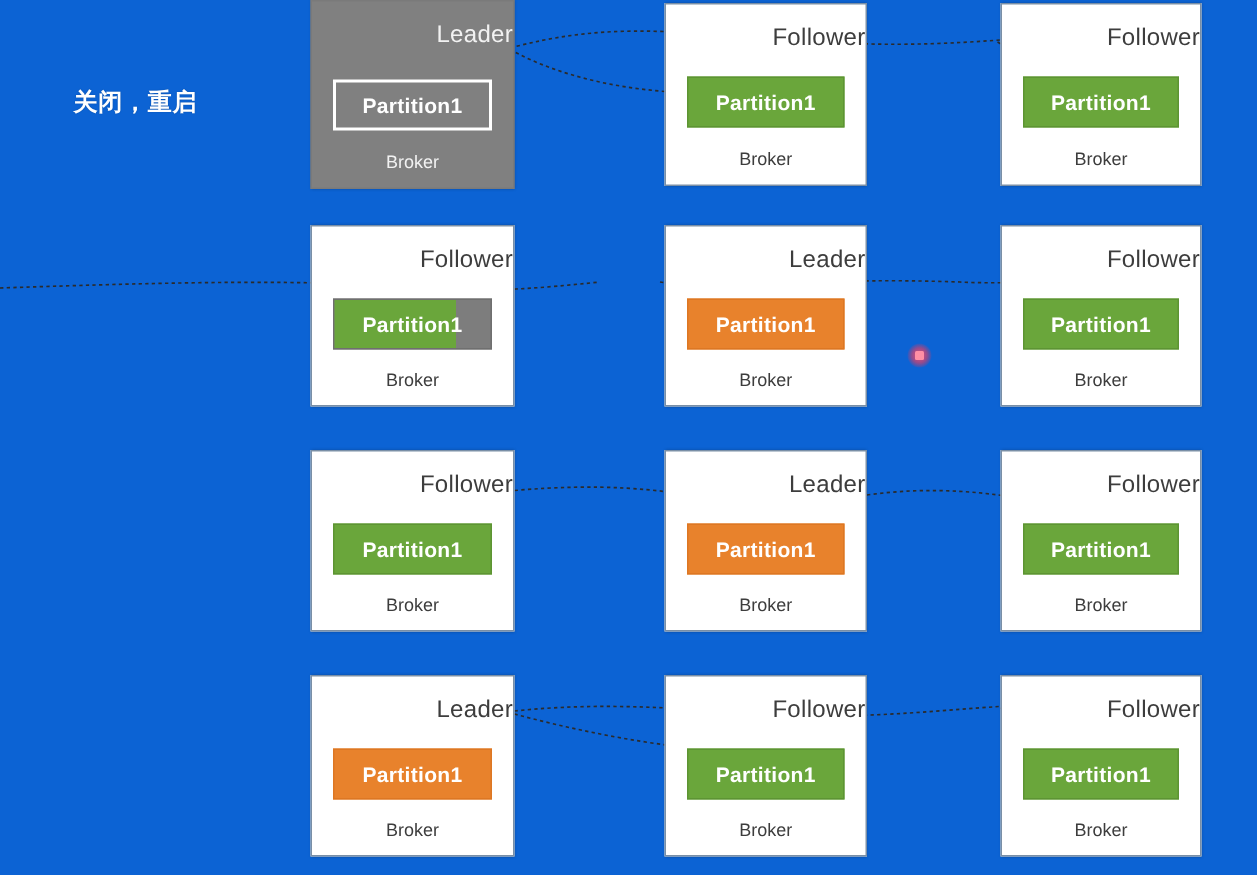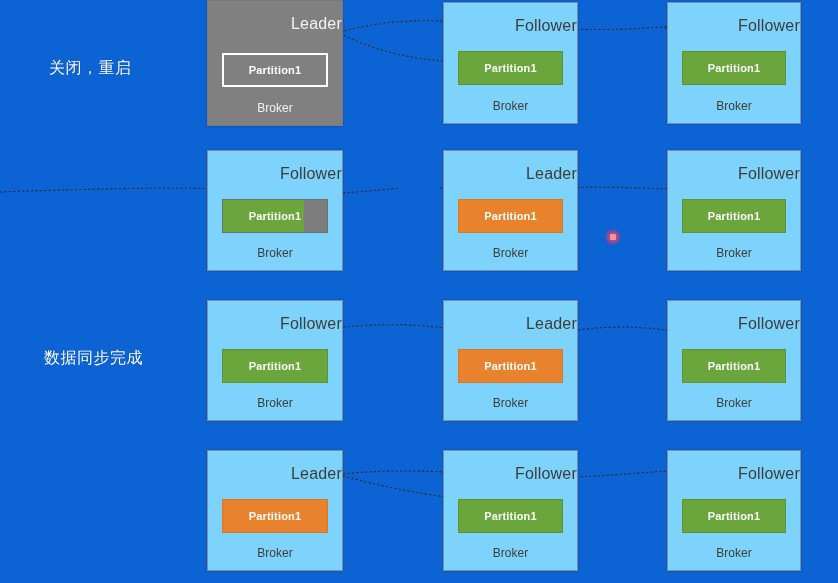--- a/index.html
+++ b/index.html
@@ -16,30 +16,30 @@
     font-family: "Liberation Sans", "DejaVu Sans", sans-serif;
   }
   .row {
     position: absolute;
     left: 0;
     width: 838px;
   }
   .row-label {
     position: absolute;
     color: #ffffff;
-    font-weight: normal;
+    font-weight: bold;
     font-size: 16px;
     letter-spacing: 0.5px;
     white-space: nowrap;
     text-shadow: 0 0 1px rgba(0,0,0,0.25);
   }
   .broker {
     position: absolute;
     box-sizing: border-box;
-    background: #7dd3fc;
+    background: #ffffff;
     border: 1px solid #7a8fa6;
     box-shadow: 0 0 2px rgba(0,0,0,0.25);
   }
   .broker.gray {
     background: #808080;
     border: 1px solid #7a7a7a;
   }
   .role {
     position: absolute;
     top: 14px;
@@ -62,21 +62,21 @@
     height: 34px;
     box-sizing: border-box;
   }
   .part {
     position: absolute;
     inset: 0;
     box-sizing: border-box;
     display: flex;
     align-items: center;
     justify-content: center;
-    font-size: 11px;
+    font-size: 14px;
     font-weight: bold;
     color: #ffffff;
     letter-spacing: 0.2px;
   }
   .part.green { background: #6aa63b; border: 1px solid #5d9433; }
   .part.orange { background: #e8822c; border: 1px solid #dd7723; }
   .part.grayoutline {
     background: transparent;
     border: 2px solid #ffffff;
     color: #ffffff;
@@ -236,21 +236,20 @@
       <div class="partwrap">
         <div class="part green">
           <span>Partition1</span>
         </div>
       </div>
       <div class="brokerlabel">Broker</div>
     </div>
   </div>
 
   <div class="row" style="top:290px;height:145px;">
-    <div class="row-label" style="left:44px;top:58px;">数据同步完成</div>
 
     <div class="broker" style="left:207px;top:10px;width:136px;height:121px;">
       <div class="role">Follower</div>
       <div class="partwrap">
         <div class="part green">
           <span>Partition1</span>
         </div>
       </div>
       <div class="brokerlabel">Broker</div>
     </div>

